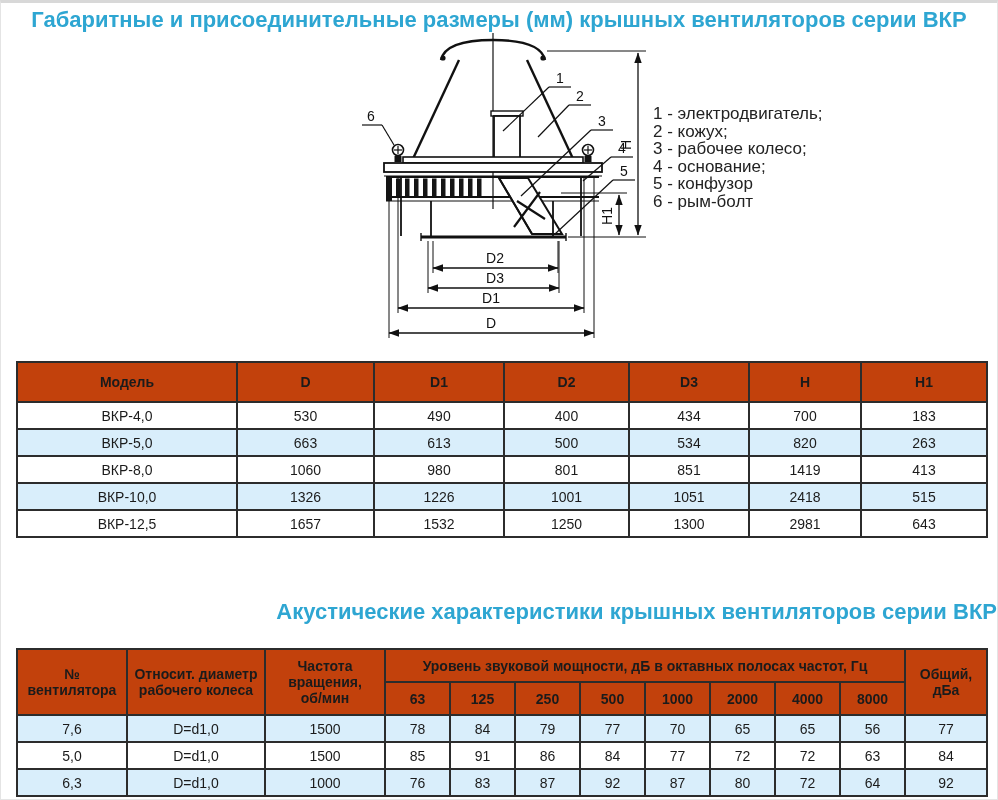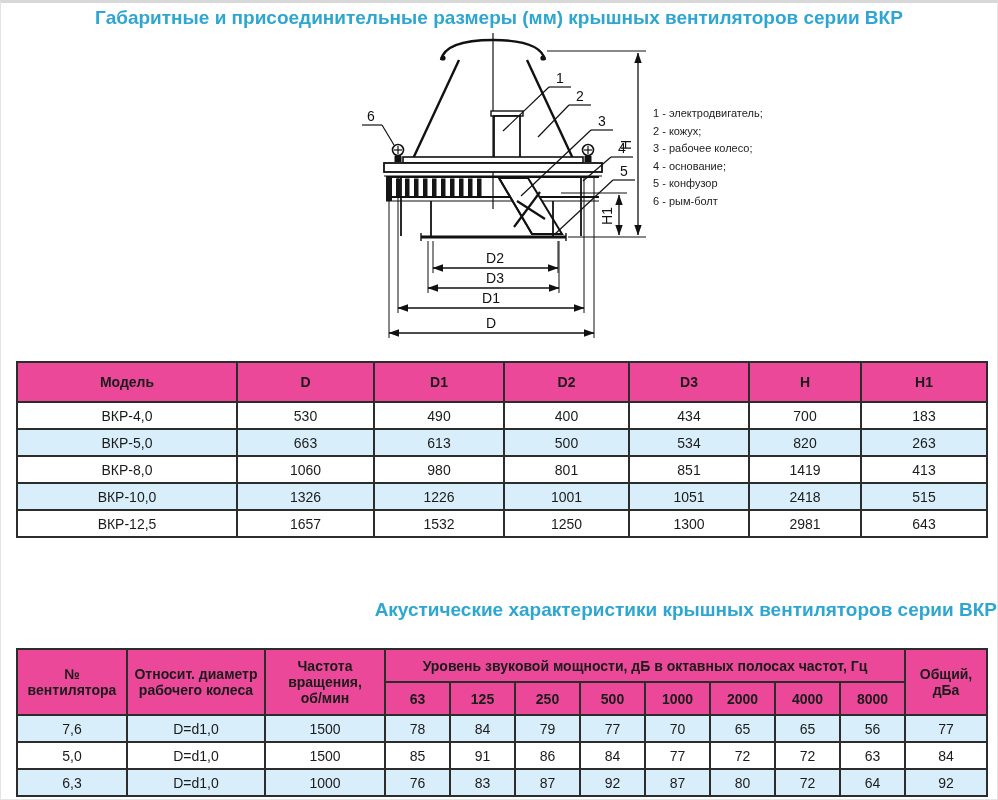--- a/index.html
+++ b/index.html
@@ -1,32 +1,32 @@
 <!DOCTYPE html>
 <html><head>
 <meta charset="utf-8">
 <style>
   html,body{margin:0;padding:0;background:#fff;font-family:"Liberation Sans",sans-serif;}
   .page{position:relative;width:998px;height:800px;background:#ffffff;box-sizing:border-box;
         border:1px solid #e4e4e4;border-top:3px solid #d8d8d8;overflow:hidden;}
-  .title{position:absolute;left:0;width:100%;text-align:center;font-weight:bold;font-size:19px;
+  .title{position:absolute;left:0;width:100%;text-align:center;font-weight:bold;font-size:22px;
          color:#2ea6d2;white-space:nowrap;}
   #title-dimensions{top:4px;}
   #title-acoustic{top:596px;text-align:right;}
 
   
   .fan-svg{position:absolute;left:330px;top:28px;}
-  .legend{position:absolute;left:652px;top:102px;font-size:11px;color:#222;line-height:17.5px;}
+  .legend{position:absolute;left:652px;top:102px;font-size:17px;color:#222;line-height:17.5px;}
   .legend div{white-space:nowrap;}
 
   
   table{border-collapse:collapse;table-layout:fixed;}
   td,th{border:2px solid #2c2c2c;text-align:center;vertical-align:middle;color:#1b1b1b;
         font-size:14px;padding:0 2px;overflow:hidden;}
-  th{background:#ec4899;font-weight:bold;}
+  th{background:#c2410c;font-weight:bold;}
   .pre{white-space:pre-line;}
   .dim-table{position:absolute;left:15px;top:358px;width:970px;}
   .dim-table th{height:38px;}
   .dim-table td{height:25px;}
   .dim-table tbody tr:nth-child(even) td{background:#d9eefb;}
   .ac-table{position:absolute;left:15px;top:645px;width:970px;}
   .ac-table thead th{height:31px;}
   .ac-table td{height:25px;}
   .ac-table tbody tr:nth-child(odd) td{background:#d9eefb;}
 </style>

